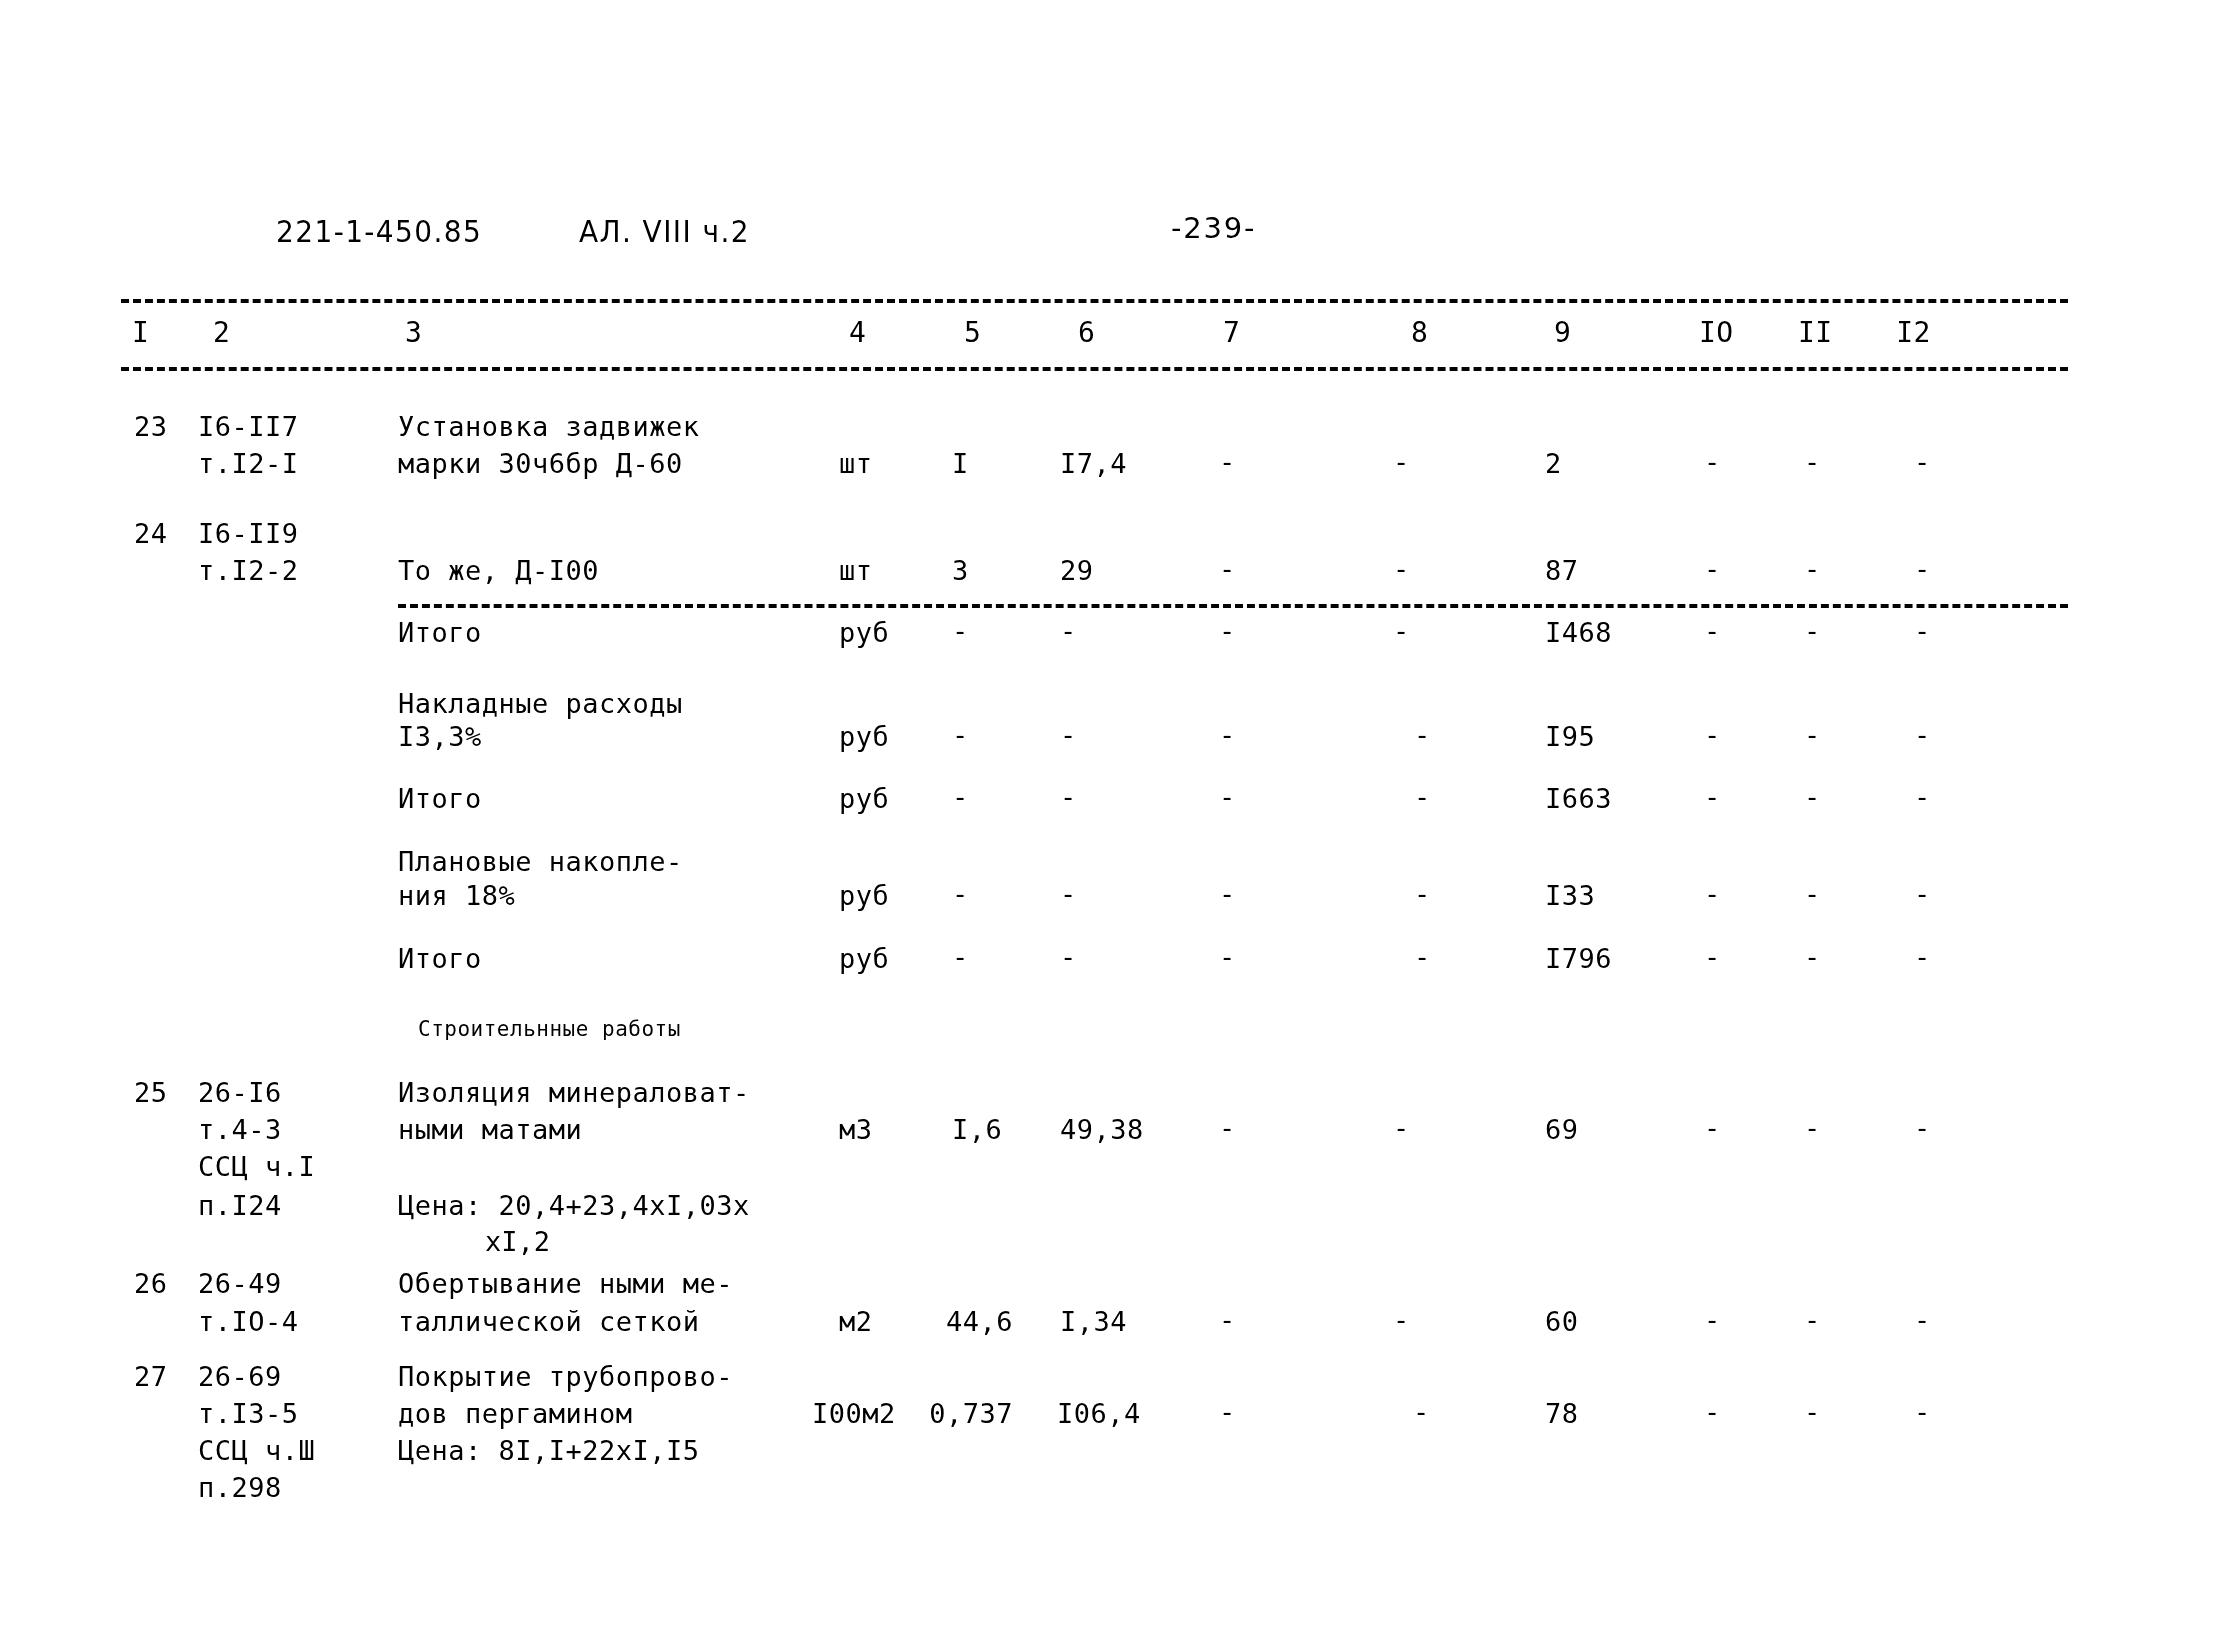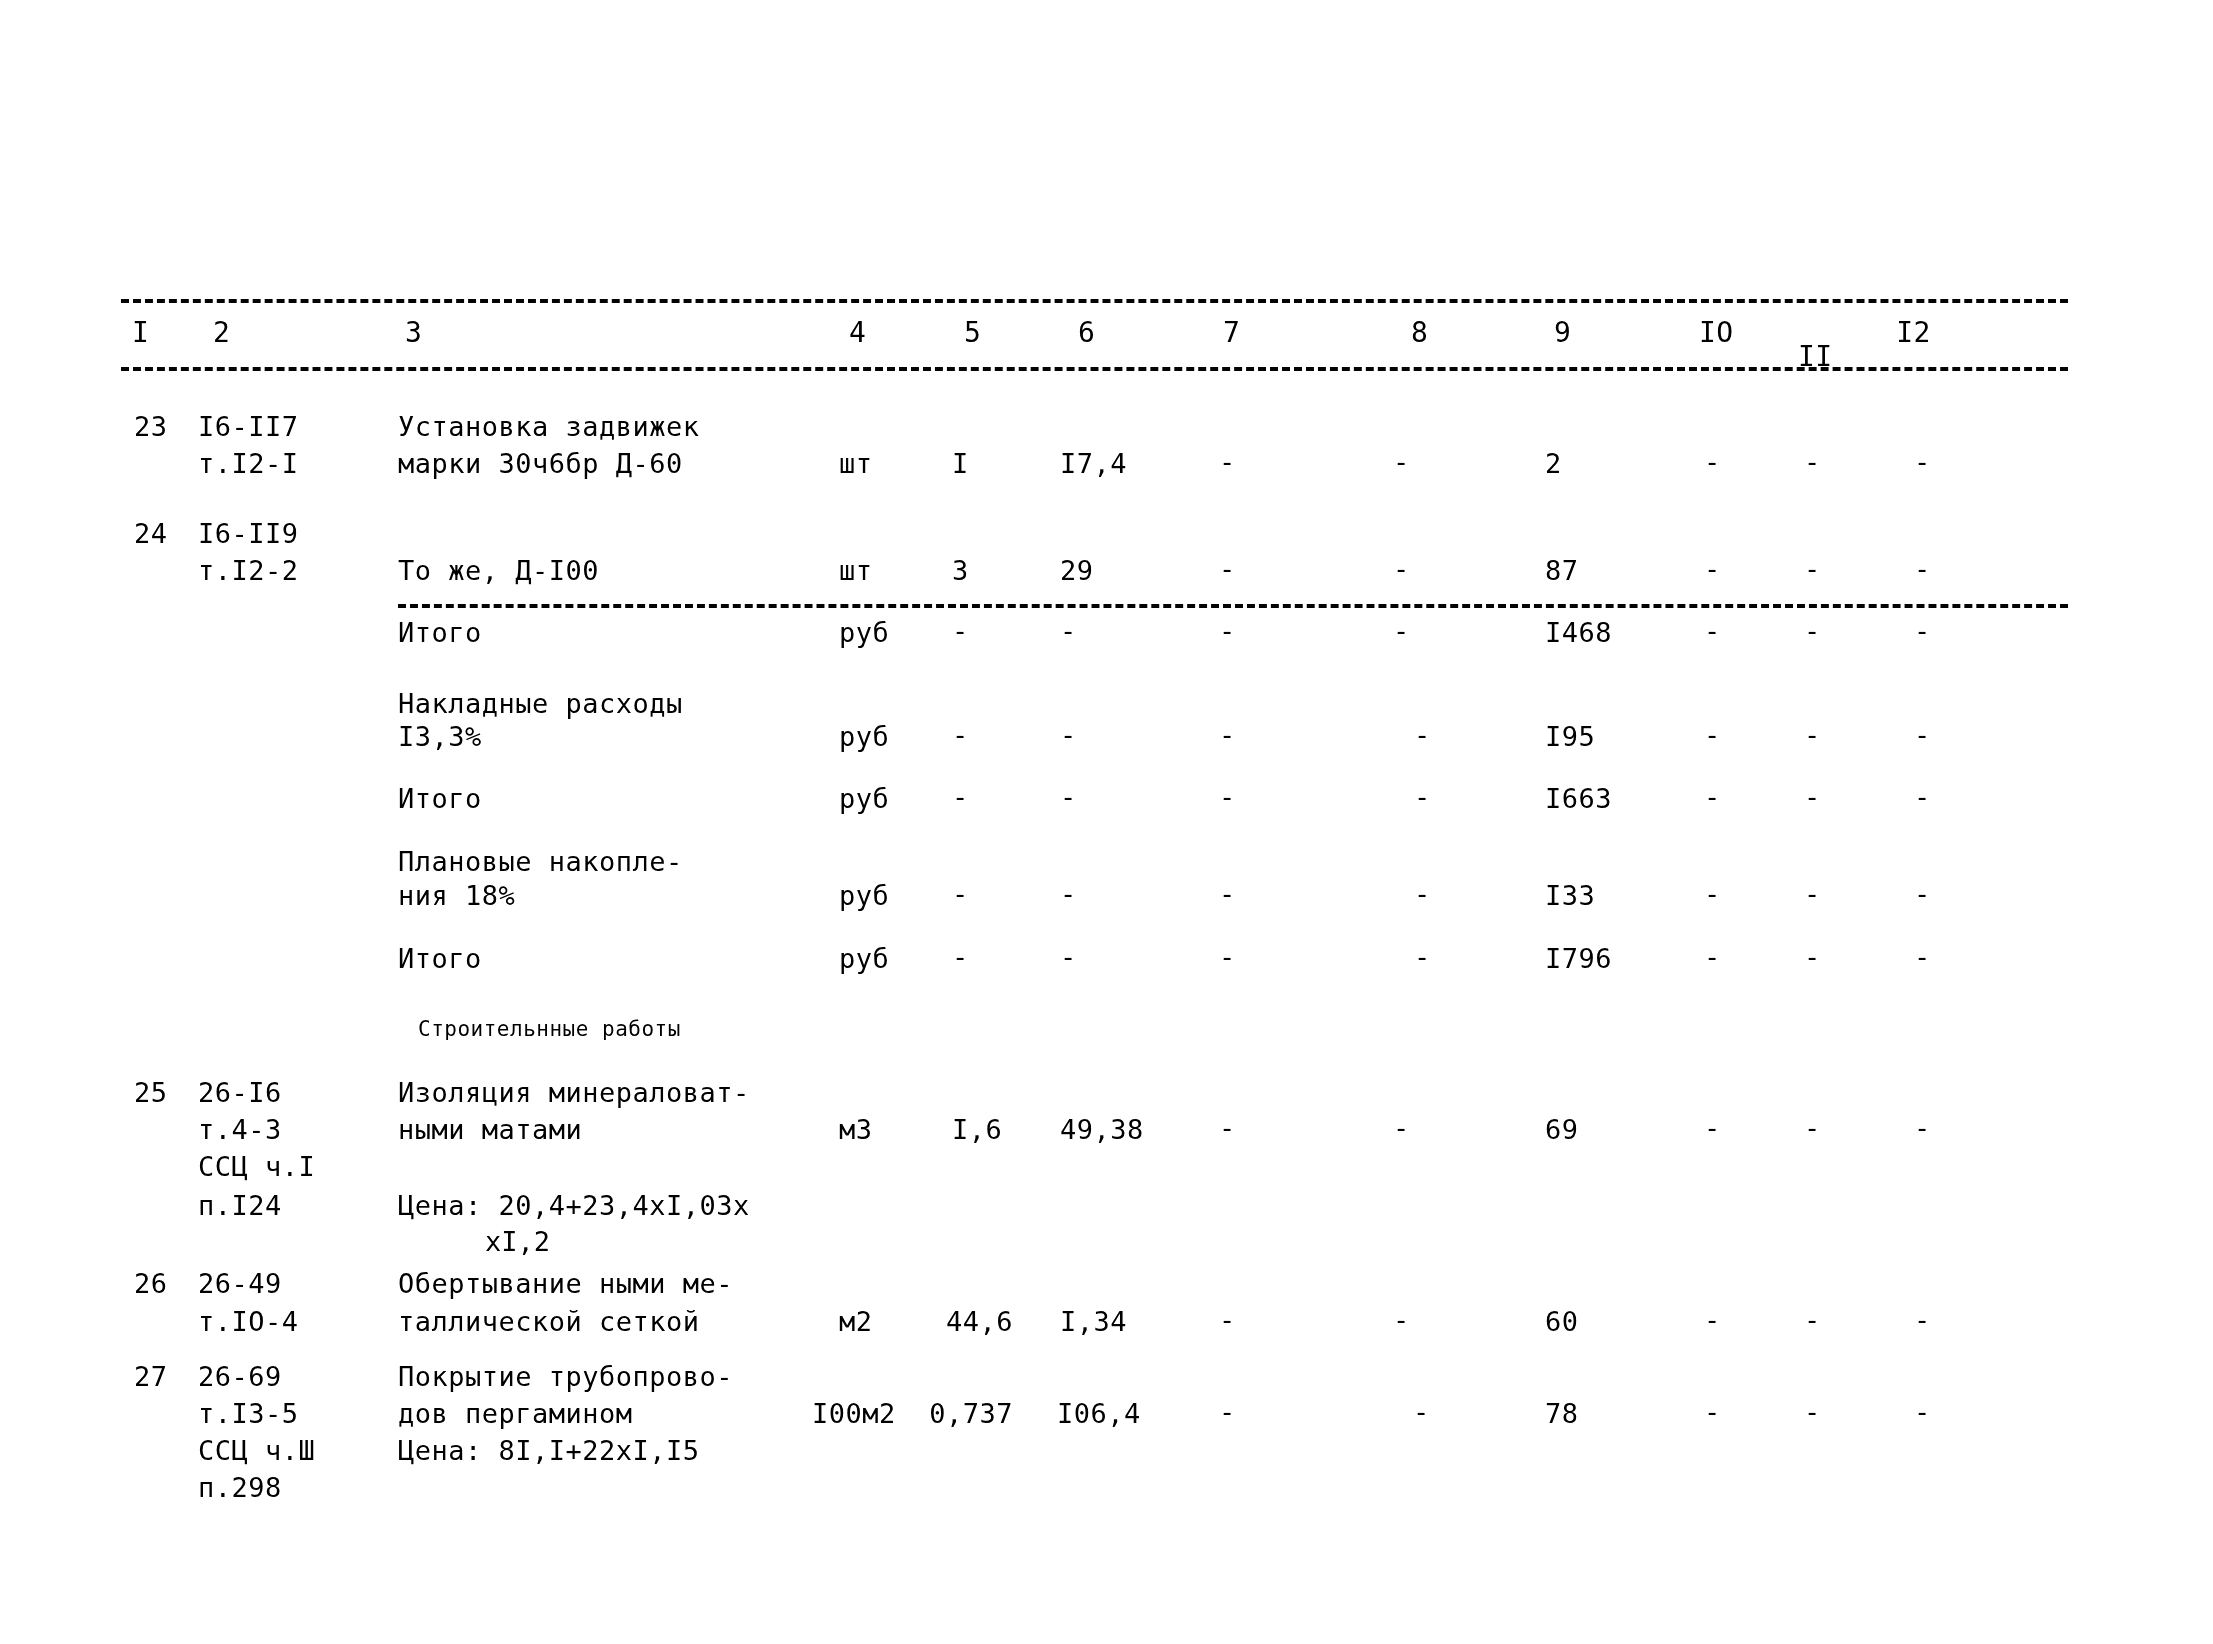--- a/index.html
+++ b/index.html
@@ -101,21 +101,21 @@
   .hdrnum .c1  { left: 132px; }
   .hdrnum .c2  { left: 213px; }
   .hdrnum .c3  { left: 405px; }
   .hdrnum .c4  { left: 849px; }
   .hdrnum .c5  { left: 964px; }
   .hdrnum .c6  { left: 1078px; }
   .hdrnum .c7  { left: 1223px; }
   .hdrnum .c8  { left: 1411px; }
   .hdrnum .c9  { left: 1554px; }
   .hdrnum .c10 { left: 1699px; }
-  .hdrnum .c11 { left: 1798px; margin-top: 24px; }
+  .hdrnum .c11 { left: 1798px; }
   .hdrnum .c12 { left: 1882px; }
 
   
   .nd {
     display: inline-block;
     transform: translateY(-1.8px);
   }
 
   
   .section-caption {
@@ -131,20 +131,25 @@
   .price-note { position: absolute; font-size: 27px; line-height: 37px; white-space: pre; }
 
   
   .ink { filter: contrast(1.12); }
 </style>
 </head>
 <body class="ink">
 
 <div class="page">
 
+  <div class="doc-header">
+    <span class="hdr-code">221-1-450.85</span>
+    <span class="hdr-album">АЛ. VIII ч.2</span>
+    <span class="hdr-page">-239-</span>
+  </div>
 
   <div class="dash-rule rule-top"></div>
   <div class="dash-rule rule-under-hdr"></div>
 
   <div class="tbl">
 
     <div class="row hdrnum" style="top:315px;">
       <span class="cell c1">I</span>
       <span class="cell c2">2</span>
       <span class="cell c3">3</span>

